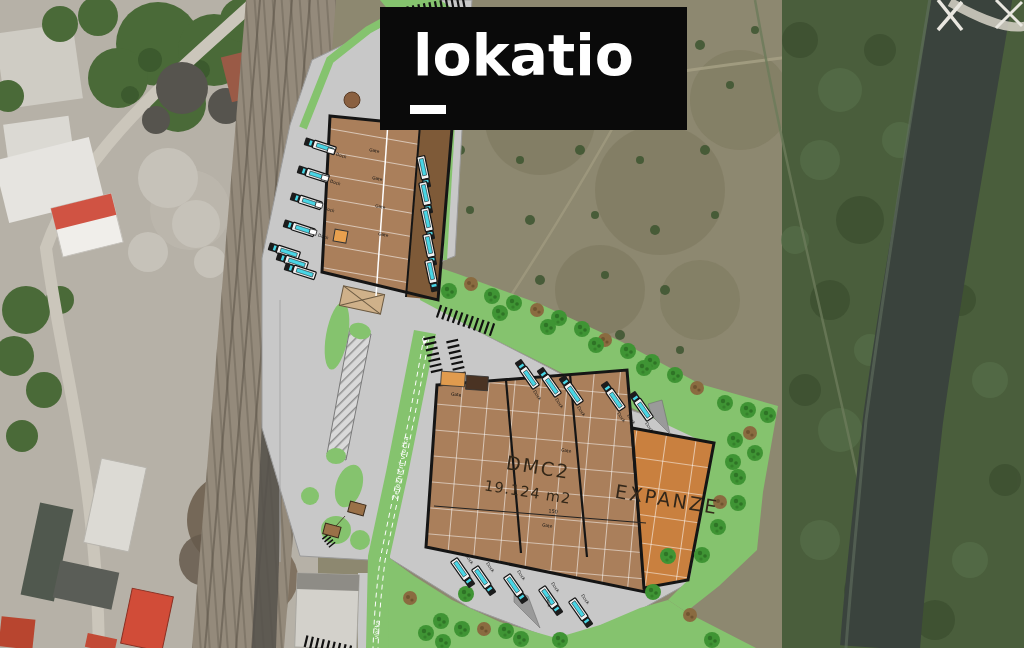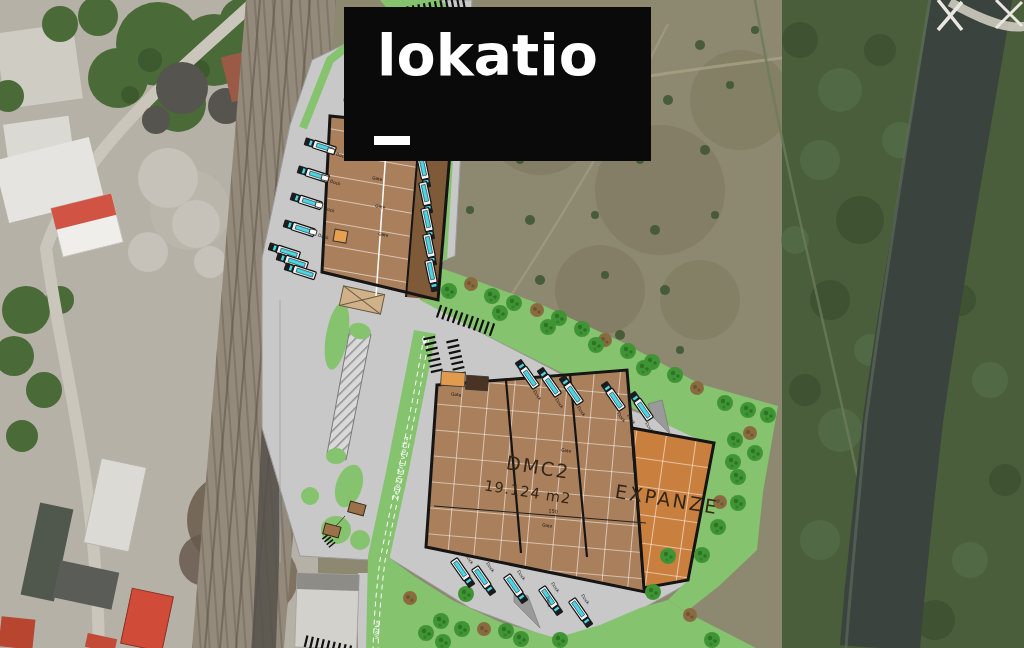--- a/index.html
+++ b/index.html
@@ -1,20 +1,20 @@
 <!DOCTYPE html>
 <html><head>
 <meta charset="utf-8">
 <style>
   html,body{margin:0;padding:0;background:#222;}
   .stage{position:relative;width:1024px;height:648px;overflow:hidden;
          font-family:"DejaVu Sans","Liberation Sans",sans-serif;background:#8d8870;}
   .stage svg{position:absolute;left:0;top:0;}
   svg text{font-family:"DejaVu Sans","Liberation Sans",sans-serif;}
-  .logo-box{position:absolute;left:344px;top:7px;width:307px;height:154px;background:#0a0a0a;}
+  .logo-box{position:absolute;left:380px;top:7px;width:307px;height:123px;background:#0a0a0a;}
   .logo-text{position:absolute;left:33px;top:20px;color:#fff;font-size:57px;font-weight:bold;
              letter-spacing:0px;line-height:1;}
   .logo-underline{position:absolute;left:30px;bottom:16px;width:36px;height:9px;background:#fff;}
 </style>
 </head>
 <body>
 
 <div class="stage">
 <svg width="1024" height="648" viewBox="0 0 1024 648">
   <defs>

